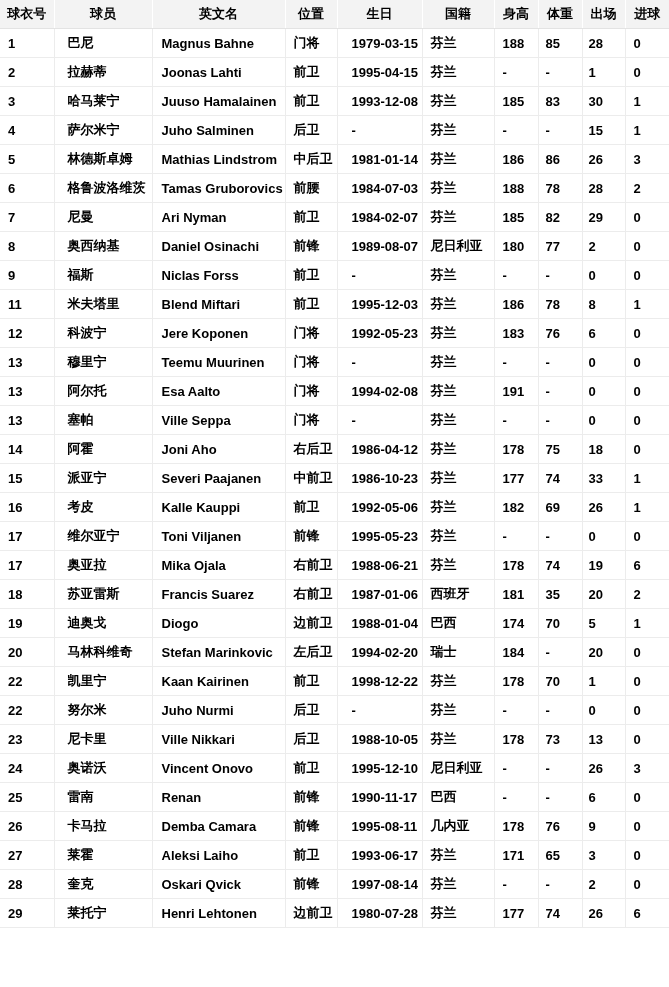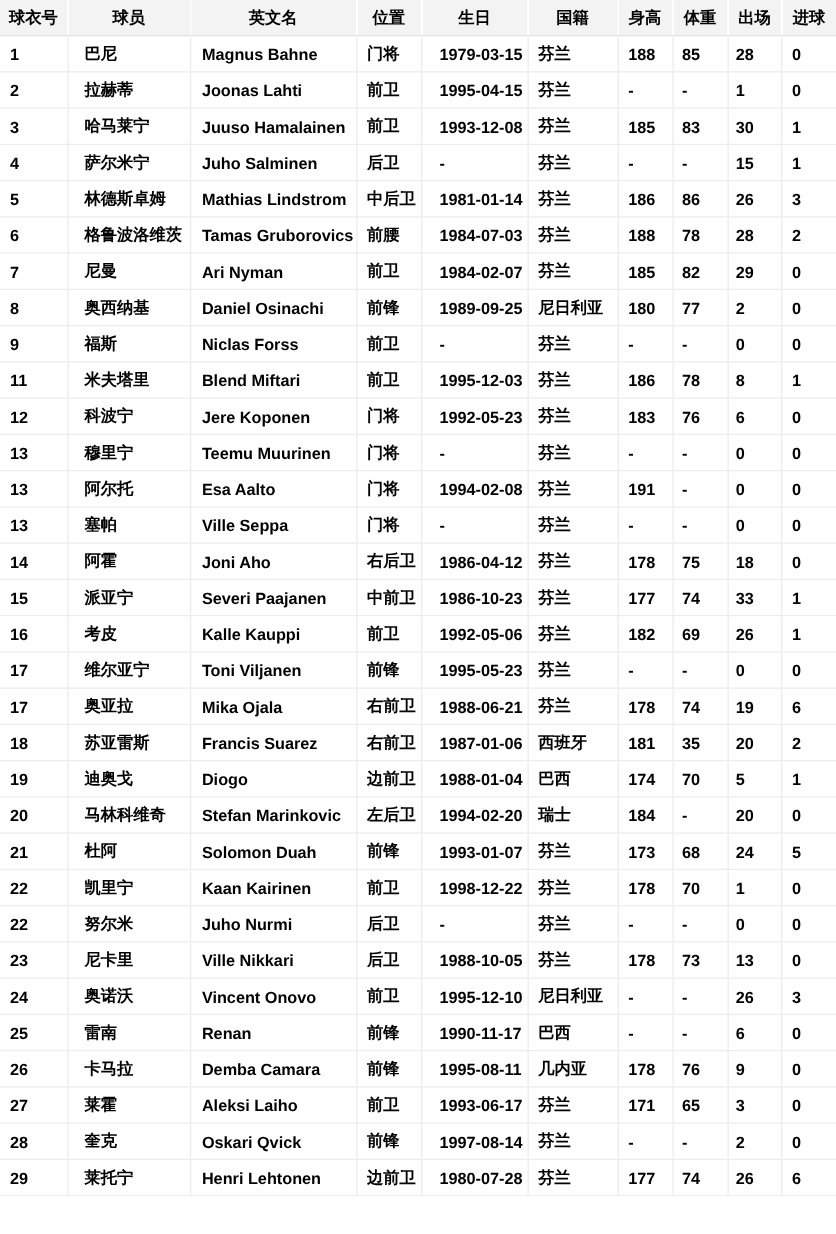--- a/index.html
+++ b/index.html
@@ -184,21 +184,21 @@
         <td>185</td>
         <td>82</td>
         <td>29</td>
         <td>0</td>
       </tr>
       <tr>
         <td>8</td>
         <td>奥西纳基</td>
         <td>Daniel Osinachi</td>
         <td>前锋</td>
-        <td>1989-09-25</td>
+        <td>1989-08-07</td>
         <td>尼日利亚</td>
         <td>180</td>
         <td>77</td>
         <td>2</td>
         <td>0</td>
       </tr>
       <tr>
         <td>9</td>
         <td>福斯</td>
         <td>Niclas Forss</td>
@@ -360,32 +360,20 @@
         <td>Stefan Marinkovic</td>
         <td>左后卫</td>
         <td>1994-02-20</td>
         <td>瑞士</td>
         <td>184</td>
         <td>-</td>
         <td>20</td>
         <td>0</td>
       </tr>
       <tr>
-        <td>21</td>
-        <td>杜阿</td>
-        <td>Solomon Duah</td>
-        <td>前锋</td>
-        <td>1993-01-07</td>
-        <td>芬兰</td>
-        <td>173</td>
-        <td>68</td>
-        <td>24</td>
-        <td>5</td>
-      </tr>
-      <tr>
         <td>22</td>
         <td>凯里宁</td>
         <td>Kaan Kairinen</td>
         <td>前卫</td>
         <td>1998-12-22</td>
         <td>芬兰</td>
         <td>178</td>
         <td>70</td>
         <td>1</td>
         <td>0</td>

